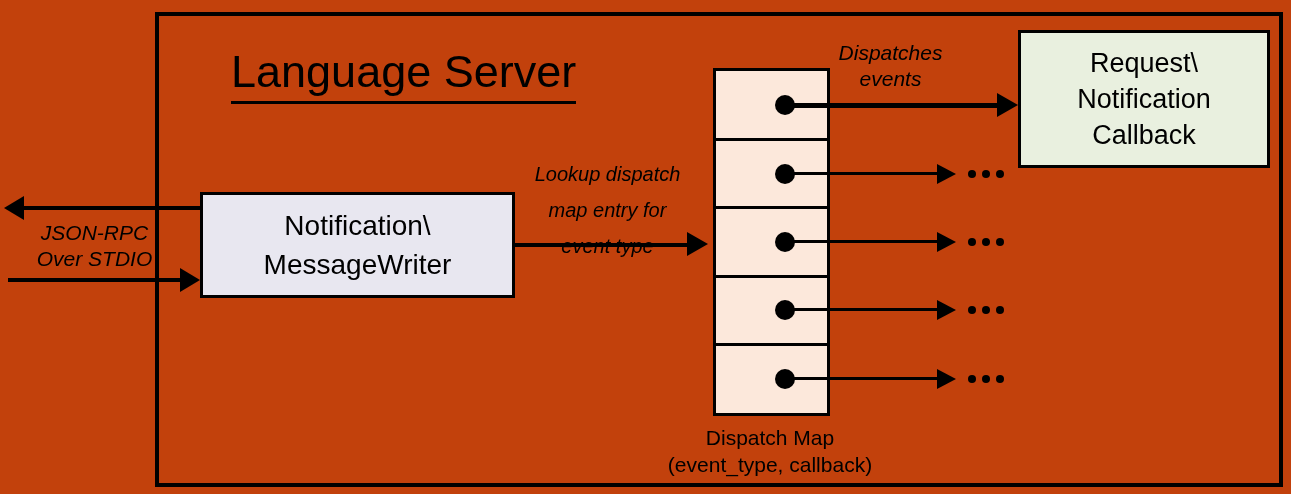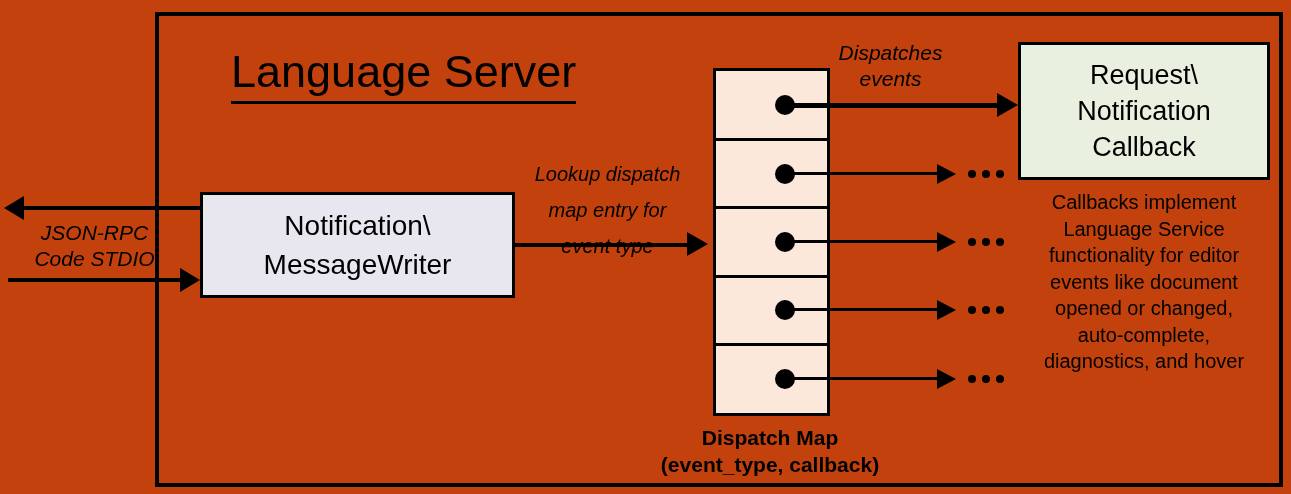--- a/index.html
+++ b/index.html
@@ -40,58 +40,58 @@
 
   
   .lookup-line{left:515px;top:243px;width:175px;height:4px;}
   .lookup-head{left:687px;top:232px;border-width:12px 0 12px 21px;}
   .lookup-label{left:510px;top:156px;width:195px;font-size:20px;line-height:36px;z-index:2;}
 
   
   .dispatch-map{left:713px;top:68px;width:117px;height:348px;border:3px solid #000;z-index:4;}
   .divider{position:absolute;left:0;right:0;height:3px;background:#000;}
   .dot{position:absolute;left:59px;width:20px;height:20px;border-radius:50%;background:#000;}
-  .map-caption{left:650px;top:424px;width:240px;font-size:21px;line-height:27px;z-index:2;font-weight:bold;}
+  .map-caption{left:650px;top:424px;width:240px;font-size:21px;line-height:27px;z-index:2;}
 
   
   .r1-line{left:790px;top:103px;width:210px;height:5px;z-index:5;}
   .r1-head{left:997px;top:93px;border-width:12px 0 12px 21px;z-index:5;}
   .dispatches-label{left:833px;top:40px;width:115px;font-size:21px;line-height:26px;z-index:2;}
   .row-line{width:150px;height:3px;left:790px;z-index:5;}
   .row-head{left:937px;border-width:10px 0 10px 19px;z-index:5;}
   .ellipsis{left:968px;display:flex;gap:6px;z-index:2;}
   .ellipsis i{display:block;width:8px;height:8px;border-radius:50%;background:#000;}
   .r2-line{top:172px;} .r2-head{top:164px;} .r2-dots{top:170px;}
   .r3-line{top:240px;} .r3-head{top:232px;} .r3-dots{top:238px;}
   .r4-line{top:308px;} .r4-head{top:300px;} .r4-dots{top:306px;}
   .r5-line{top:377px;} .r5-head{top:369px;} .r5-dots{top:375px;}
 
   
   .callback-box{left:1018px;top:30px;width:252px;height:138px;border:3px solid #000;
-    display:flex;align-items:center;justify-content:center;z-index:4;margin-top:12px;}
+    display:flex;align-items:center;justify-content:center;z-index:4;}
   .callback-box .lbl{font-size:27px;line-height:36px;}
   .callback-note{left:1016px;top:189px;width:256px;font-size:20px;line-height:26.5px;z-index:2;}
 </style>
 </head>
 <body>
 
 <div class="canvas">
 
   <div class="abs outer-box"></div>
 
   <div class="abs title">
     <span>Language Server</span>
   </div>
 
   <div class="abs hline out-line"></div>
   <div class="abs head-left out-head"></div>
   <div class="abs hline in-line"></div>
   <div class="abs head-right in-head"></div>
   <div class="abs io-label italic center pre">JSON-RPC
-Code STDIO</div>
+Over STDIO</div>
 
   <div class="abs reader-box" style="background-color: rgb(232, 231, 240);">
     <div class="lbl center pre">Notification\
 MessageWriter</div>
   </div>
 
   <div class="abs hline lookup-line"></div>
   <div class="abs head-right lookup-head"></div>
   <div class="abs lookup-label italic center pre">Lookup dispatch
 map entry for
@@ -146,21 +146,14 @@
       <i></i>
       <i></i>
       <i></i>
     </div>
 
   <div class="abs callback-box" style="background-color: rgb(233, 240, 223);">
     <div class="lbl center pre">Request\
 Notification
 Callback</div>
   </div>
-  <div class="abs callback-note center pre">Callbacks implement
-Language Service
-functionality for editor
-events like document
-opened or changed,
-auto-complete,
-diagnostics, and hover</div>
 
 </div>
 
 </body></html>

